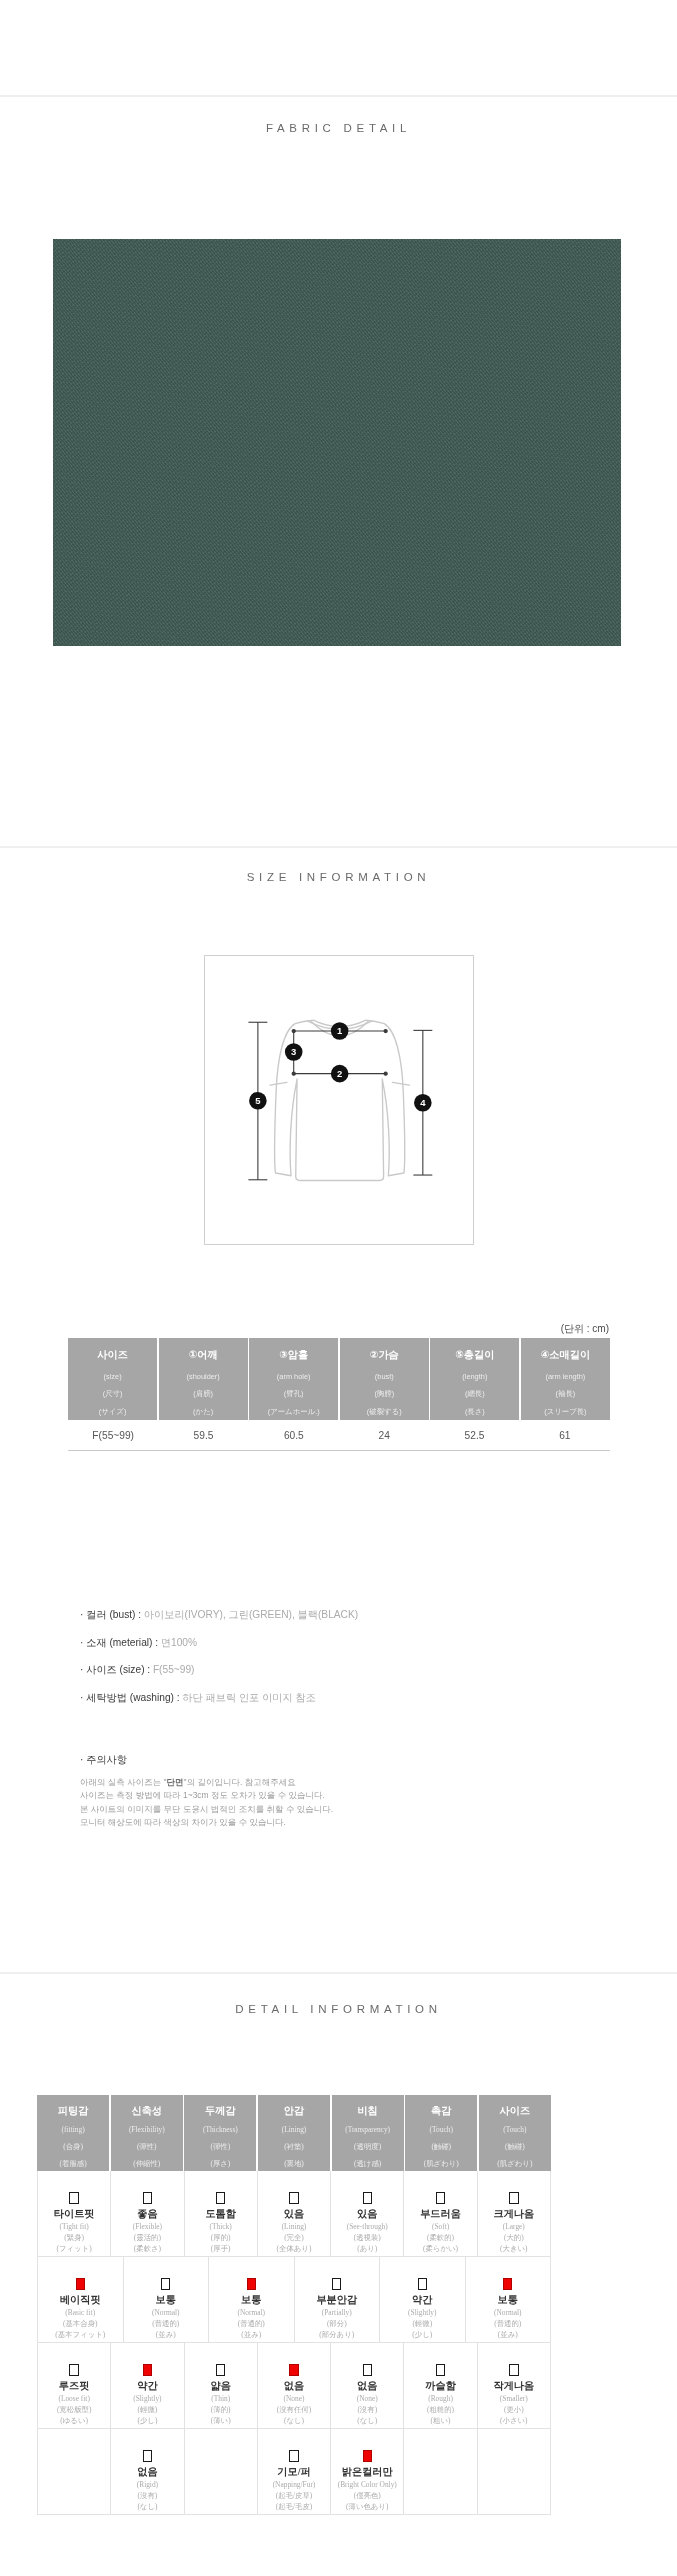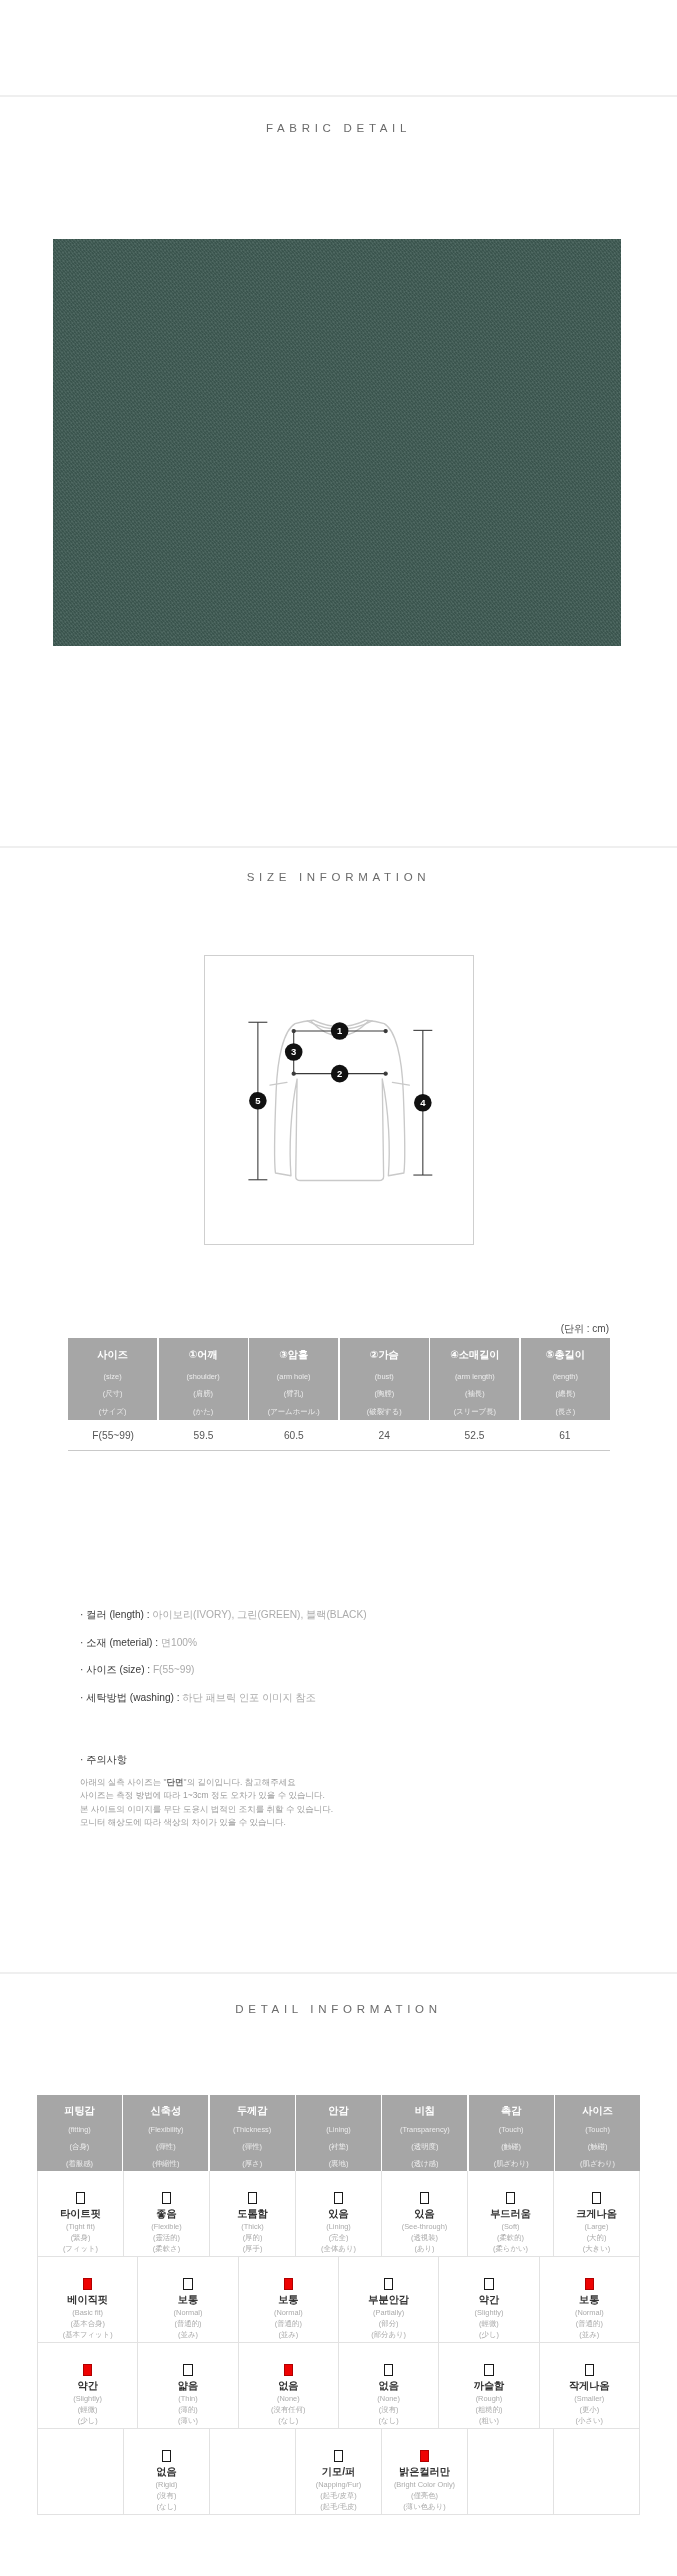--- a/index.html
+++ b/index.html
@@ -53,21 +53,21 @@
   .info-line{height:14.2px;margin-bottom:13.5px;font-size:10.2px;}
   .info-label{color:#3a3a3a;}
   .info-value{color:#ababab;margin-left:2.7px;}
 
   .notice{position:absolute;left:80px;top:1747px;width:542px;}
   .notice-title{font-size:10.2px;color:#3a3a3a;margin-bottom:8.8px;}
   .notice-line{font-size:8.5px;color:#9b9b9b;line-height:13.5px;}
   .notice-line b{color:#6f6f6f;font-weight:700;}
 
   
-  .detail-table{position:absolute;left:37px;top:2089px;width:603px;}
+  .detail-table{position:absolute;left:37px;top:2089px;width:514px;font-family:Liberation Serif, serif;}
   .dt-head{display:flex;gap:1.4px;}
   .dt-hcell{flex:1;background:#a6a6a6;color:#ffffff;text-align:center;height:76px;
     padding-top:8.8px;box-sizing:border-box;}
   .dt-hl1{font-size:10.2px;font-weight:700;margin-bottom:3.4px;}
   .dt-hl2,.dt-hl3,.dt-hl4{font-size:7.4px;line-height:17px;color:#ededed;}
   .dt-body{border:0.7px solid #e2e2e2;border-top:none;}
   .dt-row{display:flex;}
   .dt-row + .dt-row{border-top:0.7px solid #e2e2e2;}
   .dt-cell{flex:1;display:flex;flex-direction:column;align-items:center;justify-content:flex-end;
     height:85px;border-right:0.7px solid #e2e2e2;box-sizing:border-box;padding:1.4px;}
@@ -168,44 +168,44 @@
           <div class="hl3">(臂孔)</div>
           <div class="hl4">(アームホール.)</div>
         </div>
         <div class="st-hcell">
           <div class="hl1">②가슴</div>
           <div class="hl2">(bust)</div>
           <div class="hl3">(胸膛)</div>
           <div class="hl4">(破裂する)</div>
         </div>
         <div class="st-hcell">
+          <div class="hl1">⑤총길이</div>
+          <div class="hl2">(length)</div>
+          <div class="hl3">(總長)</div>
+          <div class="hl4">(長さ)</div>
+        </div>
+        <div class="st-hcell">
           <div class="hl1">④소매길이</div>
           <div class="hl2">(arm length)</div>
           <div class="hl3">(袖長)</div>
           <div class="hl4">(スリーブ長)</div>
-        </div>
-        <div class="st-hcell">
-          <div class="hl1">⑤총길이</div>
-          <div class="hl2">(length)</div>
-          <div class="hl3">(總長)</div>
-          <div class="hl4">(長さ)</div>
         </div>
       </div>
     <div class="st-drow">
         <div class="st-dcell">F(55~99)</div>
         <div class="st-dcell">59.5</div>
         <div class="st-dcell">60.5</div>
         <div class="st-dcell">24</div>
         <div class="st-dcell">52.5</div>
         <div class="st-dcell">61</div>
       </div>
   </div>
 
   <div class="info-list">
-      <div class="info-line"><span class="info-label">· 컬러 (length) :</span><span class="info-value">아이보리(IVORY), 그린(GREEN), 블랙(BLACK)</span></div>
+      <div class="info-line"><span class="info-label">· 컬러 (bust) :</span><span class="info-value">아이보리(IVORY), 그린(GREEN), 블랙(BLACK)</span></div>
       <div class="info-line"><span class="info-label">· 소재 (meterial) :</span><span class="info-value">면100%</span></div>
       <div class="info-line"><span class="info-label">· 사이즈 (size) :</span><span class="info-value">F(55~99)</span></div>
       <div class="info-line"><span class="info-label">· 세탁방법 (washing) :</span><span class="info-value">하단 패브릭 인포 이미지 참조</span></div>
     </div>
 
   <div class="notice">
     <div class="notice-title">· 주의사항</div>
     <div class="notice-lines">
         <div class="notice-line"><span>아래의 실측 사이즈는 "</span><b>단면</b><span>"의 길이입니다. 참고해주세요</span></div>
         <div class="notice-line">사이즈는 측정 방법에 따라 1~3cm 정도 오차가 있을 수 있습니다.</div>
@@ -353,20 +353,27 @@
           <div class="dt-cell">
             <span class="cb checked"></span>
             <div class="dt-label">보통</div>
             <div class="dt-sub">(Normal)</div>
             <div class="dt-sub">(普通的)</div>
             <div class="dt-sub">(並み)</div>
           </div>
         </div>
         <div class="dt-row">
           <div class="dt-cell">
+            <span class="cb"></span>
+            <div class="dt-label">루즈핏</div>
+            <div class="dt-sub">(Loose fit)</div>
+            <div class="dt-sub">(宽松版型)</div>
+            <div class="dt-sub">(ゆるい)</div>
+          </div>
+          <div class="dt-cell">
             <span class="cb checked"></span>
             <div class="dt-label">약간</div>
             <div class="dt-sub">(Slightly)</div>
             <div class="dt-sub">(輕微)</div>
             <div class="dt-sub">(少し)</div>
           </div>
           <div class="dt-cell">
             <span class="cb"></span>
             <div class="dt-label">얇음</div>
             <div class="dt-sub">(Thin)</div>

